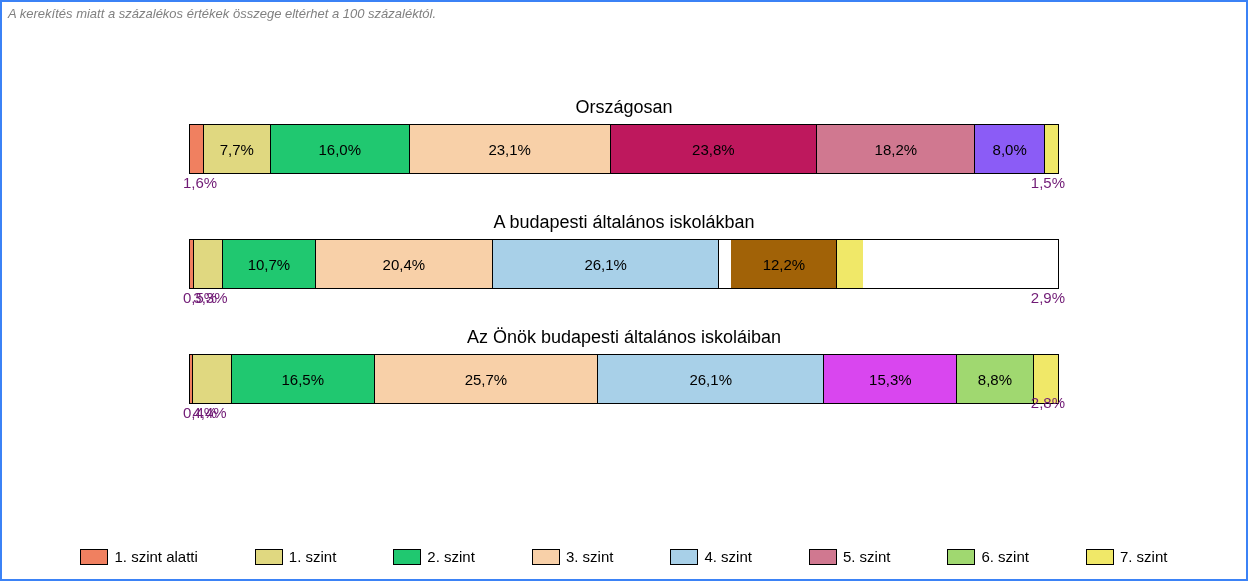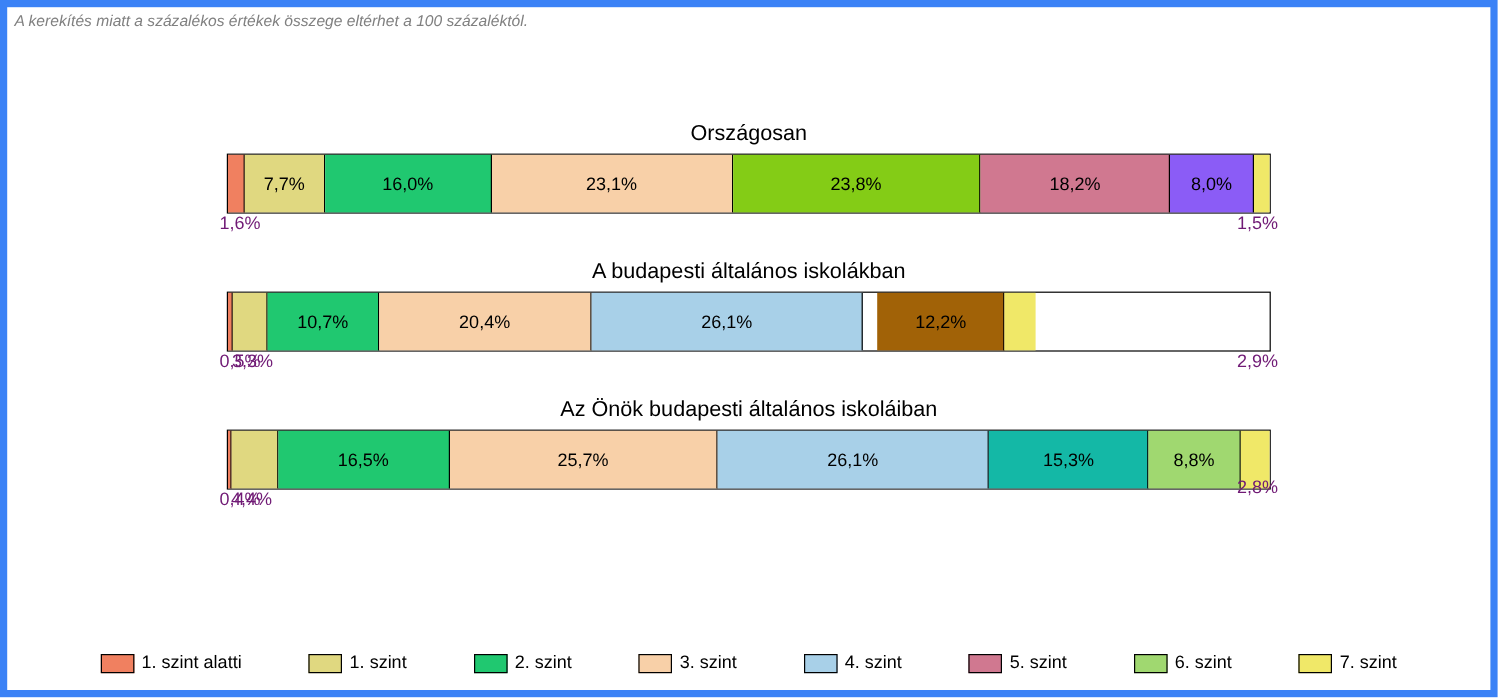--- a/index.html
+++ b/index.html
@@ -1,21 +1,21 @@
 <!DOCTYPE html>
 <html><head>
 <meta charset="utf-8">
 <style>
   body {
     margin: 0;
     font-family: Arial, sans-serif;
     background: #fff;
   }
   .chart-frame {
-    border: 6px solid #3b82f6;
+    border: 2px solid #3b82f6;
     width: 1248px;
     height: 581px;
     position: relative;
     box-sizing: border-box;
   }
   .note {
     font-style: italic;
     color: #808080;
     font-size: 13px;
     padding: 4px 6px;
@@ -95,21 +95,21 @@
       <div class="row">
         <div class="row-title">Országosan</div>
         <div class="bar-wrap">
           <div class="ext-label" style="left: -6px; top: 50px;">1,6%</div>
           <div class="ext-label" style="right: -6px; top: 50px;">1,5%</div>
           <div class="bar">
             <div class="seg" style="width: 1.6016%; background: rgb(240, 128, 96);"></div>
             <div class="seg" style="width: 7.70771%; background: rgb(224, 216, 128);">7,7%</div>
             <div class="seg" style="width: 16.016%; background: rgb(32, 200, 112);">16,0%</div>
             <div class="seg" style="width: 23.1231%; background: rgb(248, 208, 168);">23,1%</div>
-            <div class="seg" style="width: 23.8238%; background: #84cc16;">23,8%</div>
+            <div class="seg" style="width: 23.8238%; background: #be185d;">23,8%</div>
             <div class="seg" style="width: 18.2182%; background: rgb(208, 120, 144);">18,2%</div>
             <div class="seg" style="width: 8.00801%; background: #8b5cf6;">8,0%</div>
             <div class="seg" style="width: 1.5015%; background: rgb(240, 232, 104);"></div>
           </div>
         </div>
       </div>
       <div class="row">
         <div class="row-title">A budapesti általános iskolákban</div>
         <div class="bar-wrap">
           <div class="ext-label" style="left: -6px; top: 50px;">0,5%</div>
@@ -131,21 +131,21 @@
         <div class="bar-wrap">
           <div class="ext-label" style="left: -6px; top: 50px;">0,4%</div>
           <div class="ext-label" style="left: 0.4%; top: 50px;">4,4%</div>
           <div class="ext-label" style="right: -6px; top: 40px;">2,8%</div>
           <div class="bar">
             <div class="seg" style="width: 0.4%; background: rgb(240, 128, 96);"></div>
             <div class="seg" style="width: 4.4%; background: rgb(224, 216, 128);"></div>
             <div class="seg" style="width: 16.5%; background: rgb(32, 200, 112);">16,5%</div>
             <div class="seg" style="width: 25.7%; background: rgb(248, 208, 168);">25,7%</div>
             <div class="seg" style="width: 26.1%; background: rgb(168, 208, 232);">26,1%</div>
-            <div class="seg" style="width: 15.3%; background: #14b8a6;">15,3%</div>
+            <div class="seg" style="width: 15.3%; background: #d946ef;">15,3%</div>
             <div class="seg" style="width: 8.8%; background: rgb(160, 216, 112);">8,8%</div>
             <div class="seg" style="width: 2.8%; background: rgb(240, 232, 104);"></div>
           </div>
         </div>
       </div>
     </div>
 
   <div class="legend">
       <div class="legend-item">
         <div class="swatch" style="background: rgb(240, 128, 96);"></div>

